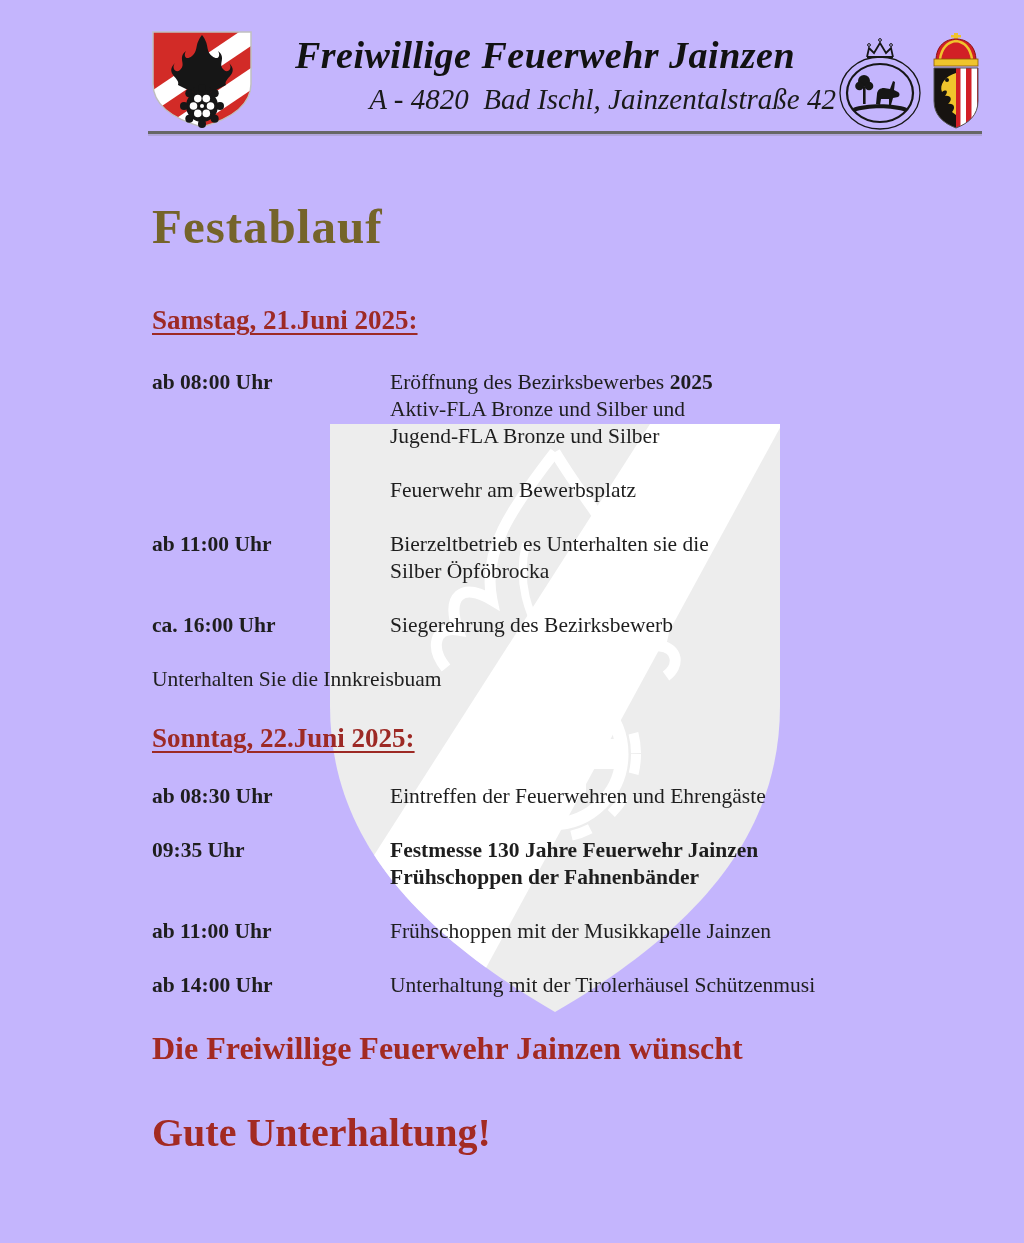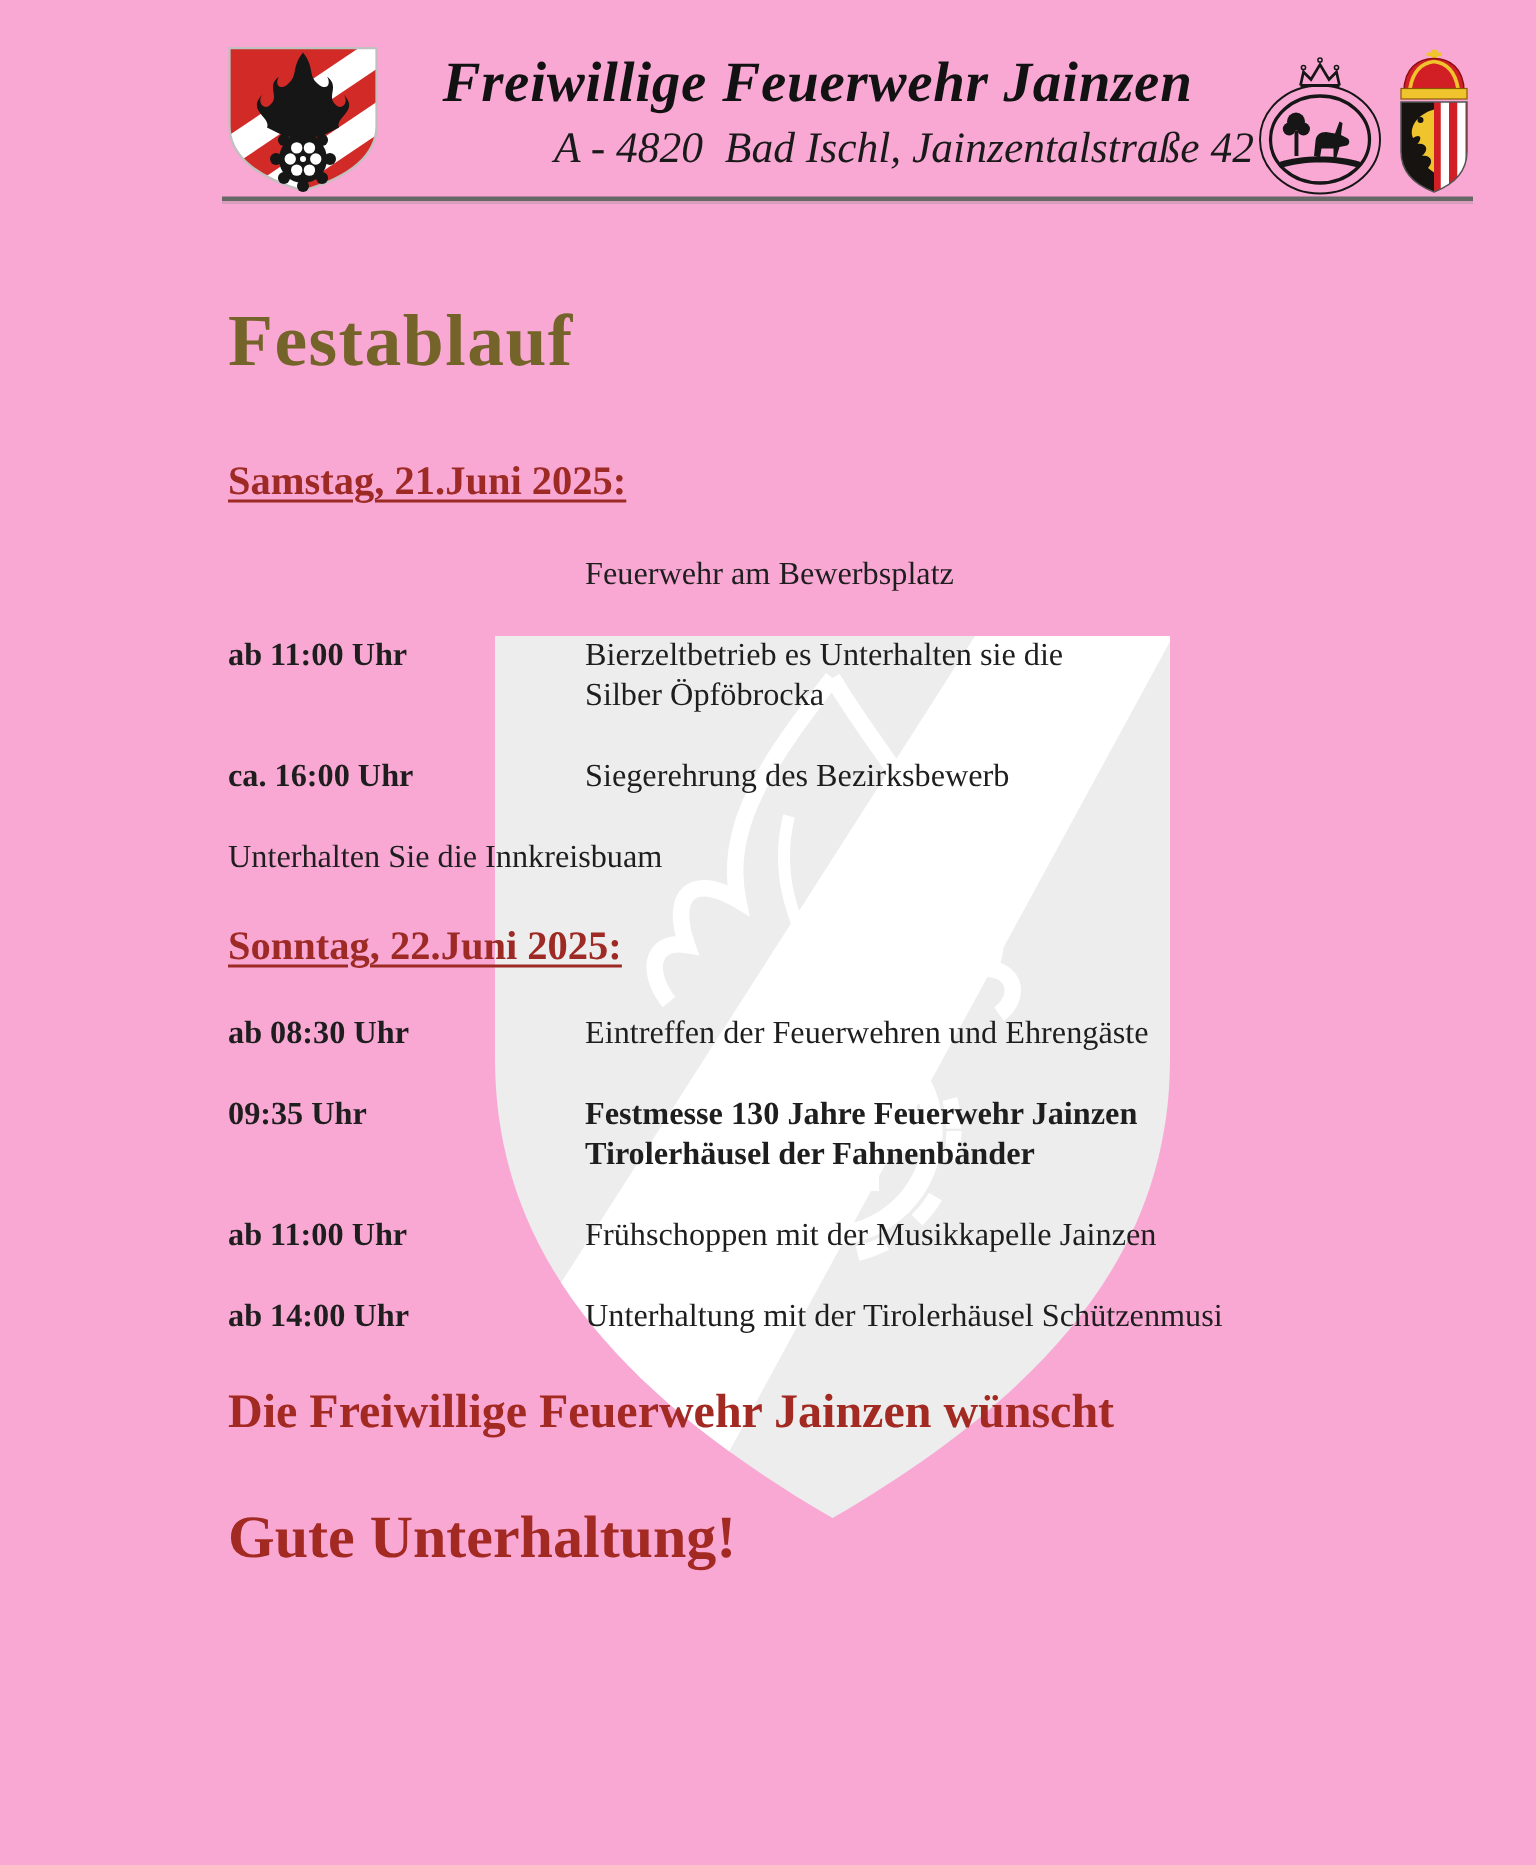--- a/index.html
+++ b/index.html
@@ -1,19 +1,19 @@
 <!DOCTYPE html>
 <html><head>
 <meta charset="utf-8">
 <style>
   * { margin:0; padding:0; box-sizing:border-box; }
   html,body { background:#ffffff; }
   .page {
     position:relative; width:1024px; height:1243px; margin:0 auto;
-    background:#f9a8d4; overflow:hidden;
+    background:#c4b5fd; overflow:hidden;
     font-family:"Liberation Serif","DejaVu Serif",serif; color:#1e1e1e;
   }
   
   .watermark { position:absolute; left:330px; top:424px; width:450px; height:588px; z-index:0; }
   
   .header { position:relative; z-index:1; display:flex; align-items:flex-start; margin:30px 42px 0 150px; height:101px; }
   .crest-left { width:104px; height:100px; flex:0 0 auto; }
   .header-center { flex:1 1 auto; text-align:center; padding-top:4px; }
   .header-title { font-size:38px; font-weight:bold; font-style:italic; line-height:1.15; letter-spacing:0.5px; color:#121212; }
   .header-address { font-size:29px; font-style:italic; margin-top:5px; color:#1a1a1a; white-space:pre;text-align:right; }
@@ -160,20 +160,28 @@
   </header>
 
   <div class="rule"></div>
 
   <main class="content">
 
     <h1 class="doc-title">Festablauf</h1>
 
     <h2 class="section-heading">Samstag, 21.Juni 2025:</h2>
 
+    <div class="row">
+      <div class="time">ab 08:00 Uhr</div>
+      <div class="desc">
+        <div><span>Eröffnung des Bezirksbewerbes </span><span class="b">2025</span></div>
+        <div>Aktiv-FLA Bronze und Silber und</div>
+        <div>Jugend-FLA Bronze und Silber</div>
+      </div>
+    </div>
 
     <div class="row">
       <div class="time"></div>
       <div class="desc">
         <div>Feuerwehr am Bewerbsplatz</div>
       </div>
     </div>
 
     <div class="row">
       <div class="time">ab 11:00 Uhr</div>
@@ -202,21 +210,21 @@
       <div class="time">ab 08:30 Uhr</div>
       <div class="desc">
         <div>Eintreffen der Feuerwehren und Ehrengäste</div>
       </div>
     </div>
 
     <div class="row bold-desc">
       <div class="time">09:35 Uhr</div>
       <div class="desc">
         <div>Festmesse 130 Jahre Feuerwehr Jainzen</div>
-        <div>Tirolerhäusel der Fahnenbänder</div>
+        <div>Frühschoppen der Fahnenbänder</div>
       </div>
     </div>
 
     <div class="row">
       <div class="time">ab 11:00 Uhr</div>
       <div class="desc">
         <div>Frühschoppen mit der Musikkapelle Jainzen</div>
       </div>
     </div>
 

